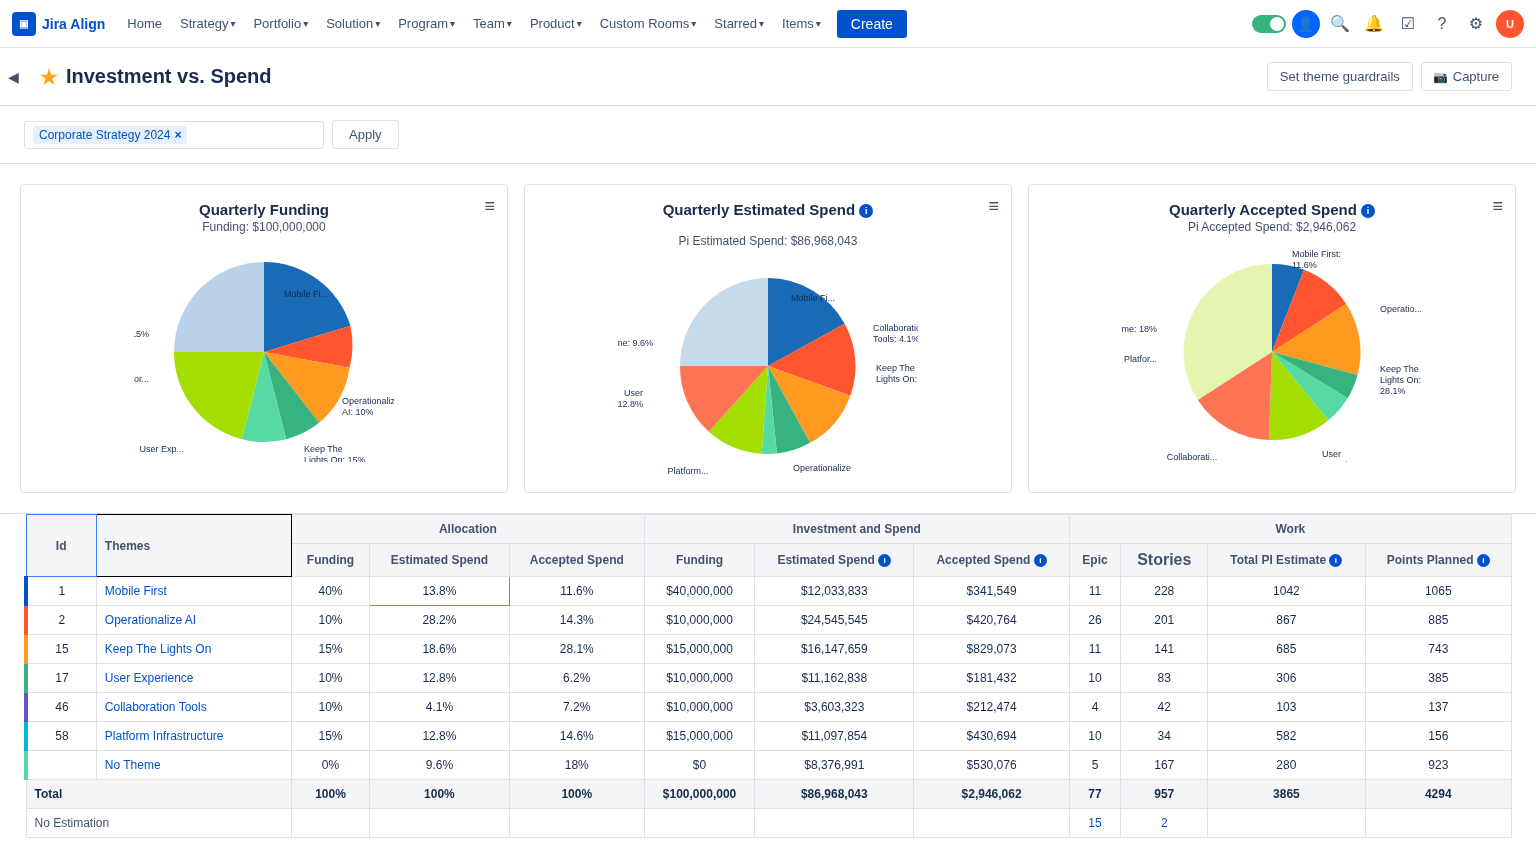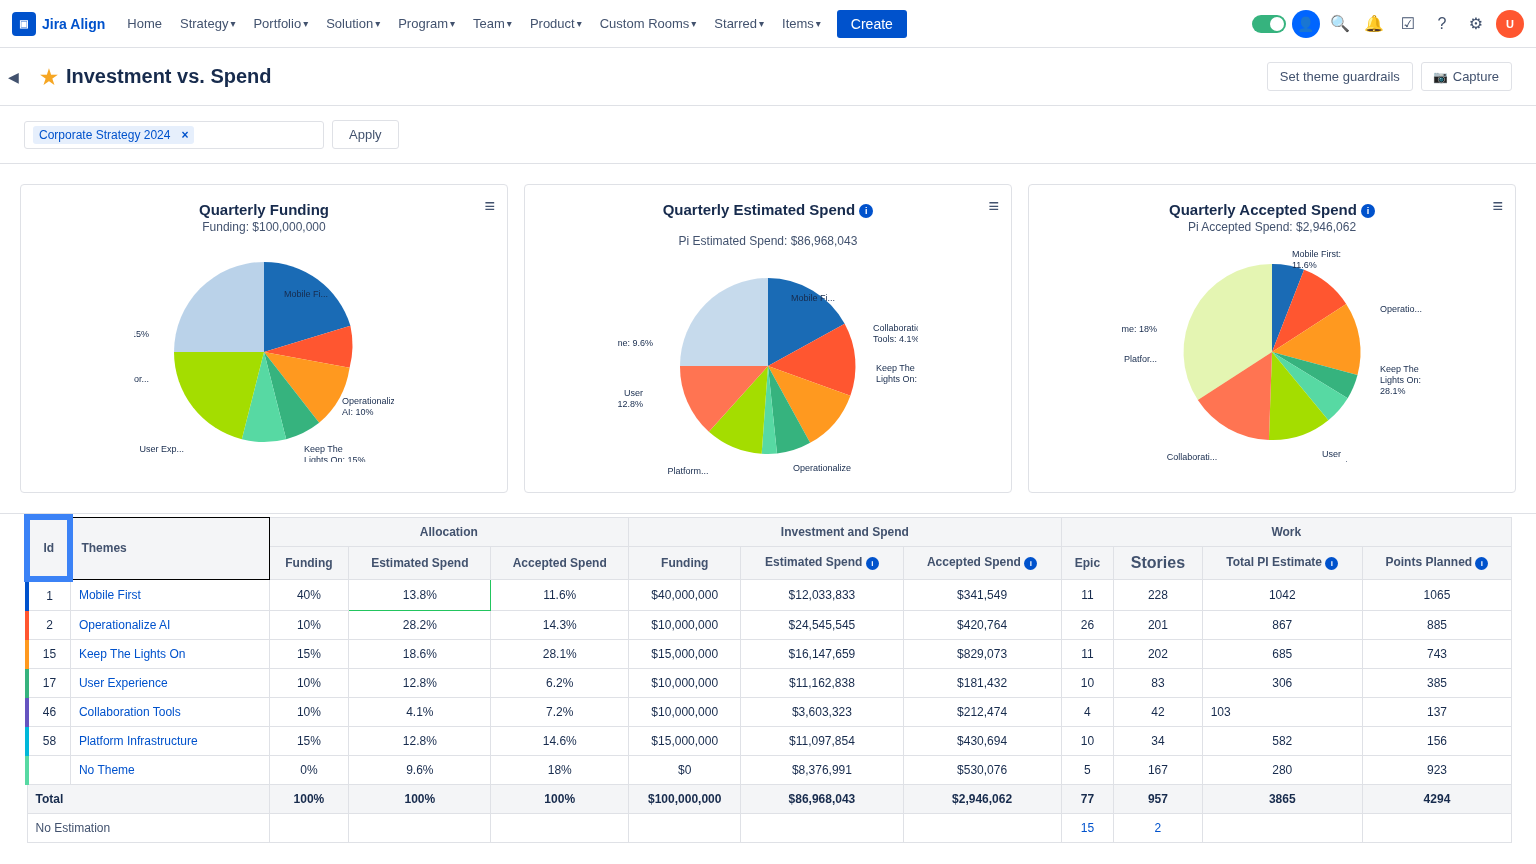--- a/index.html
+++ b/index.html
@@ -77,21 +77,21 @@
       <button style="border:1px solid #dfe1e6;background:#fff;padding:6px 12px;border-radius:3px;cursor:pointer;font-size:13px;color:#42526e;">Set theme guardrails</button>
       <button style="border:1px solid #dfe1e6;background:#fff;padding:6px 12px;border-radius:3px;cursor:pointer;font-size:13px;color:#42526e;display:flex;align-items:center;gap:4px;">
           <span style="font-size:12px;">📷</span>
           <span>Capture</span>
         </button>
     </div>
   </div>
 
   <div style="padding:14px 24px;background:#fff;border-bottom:1px solid #dfe1e6;display:flex;align-items:center;gap:8px;">
     <div style="border:1px solid #dfe1e6;border-radius:3px;padding:4px 8px;display:flex;align-items:center;gap:4px;background:#fff;min-width:300px;">
-      <span style="background:#e6effc;color:#0052cc;padding:2px 6px;border-radius:3px;font-size:12px;display:flex;align-items:center;gap:11px;">
+      <span style="background:#e6effc;color:#0052cc;padding:2px 6px;border-radius:3px;font-size:12px;display:flex;align-items:center;gap:4px;">
         <span>Corporate Strategy 2024</span>
         <span style="cursor:pointer;color:#0052cc;font-weight:bold;">×</span>
       </span>
     </div>
     <button style="background:#fff;border:1px solid #dfe1e6;padding:6px 16px;border-radius:3px;cursor:pointer;font-size:13px;color:#42526e;">Apply</button>
   </div>
 
   <div style="display:flex;padding:20px 20px;background:#fff;border-bottom:1px solid #dfe1e6;gap:16px;">
 
     <div style="flex:1;border:1px solid #dfe1e6;border-radius:4px;padding:16px 12px;position:relative;min-width:0;">
@@ -203,21 +203,21 @@
           <text x="-115" y="-20" font-size="9" fill="#172b4d" text-anchor="end">No Theme: 18%</text>
         </svg>
       </div>
     </div>
   </div>
 
   <div style="padding:0 24px 24px;background:#fff;">
     <table style="width:100%;border-collapse:collapse;font-size:12px;margin-top:0;">
       <thead>
         <tr>
-          <th rowspan="2" style="background:#f4f5f7;padding:7px 8px;text-align:center;font-weight:600;color:#42526e;border:6px solid #3b82f6;font-size:12px;min-width:35px;">Id</th>
+          <th rowspan="2" style="background:#f4f5f7;padding:7px 23px;text-align:center;font-weight:600;color:#42526e;border:1px solid #3b82f6;font-size:12px;min-width:35px;">Id</th>
           <th rowspan="2" style="background:#f4f5f7;padding:7px 8px;text-align:left;font-weight:600;color:#42526e;border:1px solid #000000;font-size:12px;min-width:160px;">Themes</th>
           <th colspan="3" style="background:#f4f5f7;padding:7px 8px;text-align:center;font-weight:600;color:#42526e;border:1px solid #dfe1e6;font-size:12px;">Allocation</th>
           <th colspan="3" style="background:#f4f5f7;padding:7px 8px;text-align:center;font-weight:600;color:#42526e;border:1px solid #dfe1e6;font-size:12px;">Investment and Spend</th>
           <th colspan="4" style="background:#f4f5f7;padding:7px 8px;text-align:center;font-weight:600;color:#42526e;border:1px solid #dfe1e6;font-size:12px;">Work</th>
         </tr>
         <tr>
           <th style="background:#f4f5f7;padding:7px 8px;text-align:center;font-weight:600;color:#42526e;border:1px solid #dfe1e6;font-size:12px;">Funding</th>
           <th style="background:#f4f5f7;padding:7px 8px;text-align:center;font-weight:600;color:#42526e;border:1px solid #dfe1e6;font-size:12px;"><span>Estimated Spend</span></th>
           <th style="background:#f4f5f7;padding:7px 8px;text-align:center;font-weight:600;color:#42526e;border:1px solid #dfe1e6;font-size:12px;">Accepted Spend</th>
           <th style="background:#f4f5f7;padding:7px 8px;text-align:center;font-weight:600;color:#42526e;border:1px solid #dfe1e6;font-size:12px;">Funding</th>
@@ -261,21 +261,21 @@
           <tr>
     <td style="border:1px solid #dfe1e6;padding:7px 8px;text-align:center;border-left:4px solid #ff991f;">15</td>
     <td style="border:1px solid #dfe1e6;padding:7px 8px;text-align:left;"><a href="#" style="color:#0052cc;text-decoration:none;">Keep The Lights On</a></td>
     <td style="border:1px solid #dfe1e6;padding:7px 8px;text-align:center;">15%</td>
     <td style="border:1px solid #dfe1e6;padding:7px 8px;text-align:center;">18.6%</td>
     <td style="border:1px solid #dfe1e6;padding:7px 8px;text-align:center;">28.1%</td>
     <td style="border:1px solid #dfe1e6;padding:7px 8px;text-align:center;">$15,000,000</td>
     <td style="border:1px solid #dfe1e6;padding:7px 8px;text-align:center;">$16,147,659</td>
     <td style="border:1px solid #dfe1e6;padding:7px 8px;text-align:center;">$829,073</td>
     <td style="border:1px solid #dfe1e6;padding:7px 8px;text-align:center;">11</td>
-    <td style="border:1px solid #dfe1e6;padding:7px 8px;text-align:center;">202</td>
+    <td style="border:1px solid #dfe1e6;padding:7px 8px;text-align:center;">141</td>
     <td style="border:1px solid #dfe1e6;padding:7px 8px;text-align:center;">685</td>
     <td style="border:1px solid #dfe1e6;padding:7px 8px;text-align:center;">743</td>
   </tr>
           <tr>
     <td style="border:1px solid #dfe1e6;padding:7px 8px;text-align:center;border-left:4px solid #36b37e;">17</td>
     <td style="border:1px solid #dfe1e6;padding:7px 8px;text-align:left;"><a href="#" style="color:#0052cc;text-decoration:none;">User Experience</a></td>
     <td style="border:1px solid #dfe1e6;padding:7px 8px;text-align:center;">10%</td>
     <td style="border:1px solid #dfe1e6;padding:7px 8px;text-align:center;">12.8%</td>
     <td style="border:1px solid #dfe1e6;padding:7px 8px;text-align:center;">6.2%</td>
     <td style="border:1px solid #dfe1e6;padding:7px 8px;text-align:center;">$10,000,000</td>
@@ -290,21 +290,21 @@
     <td style="border:1px solid #dfe1e6;padding:7px 8px;text-align:center;border-left:4px solid #6554c0;">46</td>
     <td style="border:1px solid #dfe1e6;padding:7px 8px;text-align:left;"><a href="#" style="color:#0052cc;text-decoration:none;">Collaboration Tools</a></td>
     <td style="border:1px solid #dfe1e6;padding:7px 8px;text-align:center;">10%</td>
     <td style="border:1px solid #dfe1e6;padding:7px 8px;text-align:center;">4.1%</td>
     <td style="border:1px solid #dfe1e6;padding:7px 8px;text-align:center;">7.2%</td>
     <td style="border:1px solid #dfe1e6;padding:7px 8px;text-align:center;">$10,000,000</td>
     <td style="border:1px solid #dfe1e6;padding:7px 8px;text-align:center;">$3,603,323</td>
     <td style="border:1px solid #dfe1e6;padding:7px 8px;text-align:center;">$212,474</td>
     <td style="border:1px solid #dfe1e6;padding:7px 8px;text-align:center;">4</td>
     <td style="border:1px solid #dfe1e6;padding:7px 8px;text-align:center;">42</td>
-    <td style="border:1px solid #dfe1e6;padding:7px 8px;">103</td>
+    <td style="border:1px solid #dfe1e6;padding:7px 8px;text-align:center;">103</td>
     <td style="border:1px solid #dfe1e6;padding:7px 8px;text-align:center;">137</td>
   </tr>
           <tr>
     <td style="border:1px solid #dfe1e6;padding:7px 8px;text-align:center;border-left:4px solid #00b8d9;">58</td>
     <td style="border:1px solid #dfe1e6;padding:7px 8px;text-align:left;"><a href="#" style="color:#0052cc;text-decoration:none;">Platform Infrastructure</a></td>
     <td style="border:1px solid #dfe1e6;padding:7px 8px;text-align:center;">15%</td>
     <td style="border:1px solid #dfe1e6;padding:7px 8px;text-align:center;">12.8%</td>
     <td style="border:1px solid #dfe1e6;padding:7px 8px;text-align:center;">14.6%</td>
     <td style="border:1px solid #dfe1e6;padding:7px 8px;text-align:center;">$15,000,000</td>
     <td style="border:1px solid #dfe1e6;padding:7px 8px;text-align:center;">$11,097,854</td>

